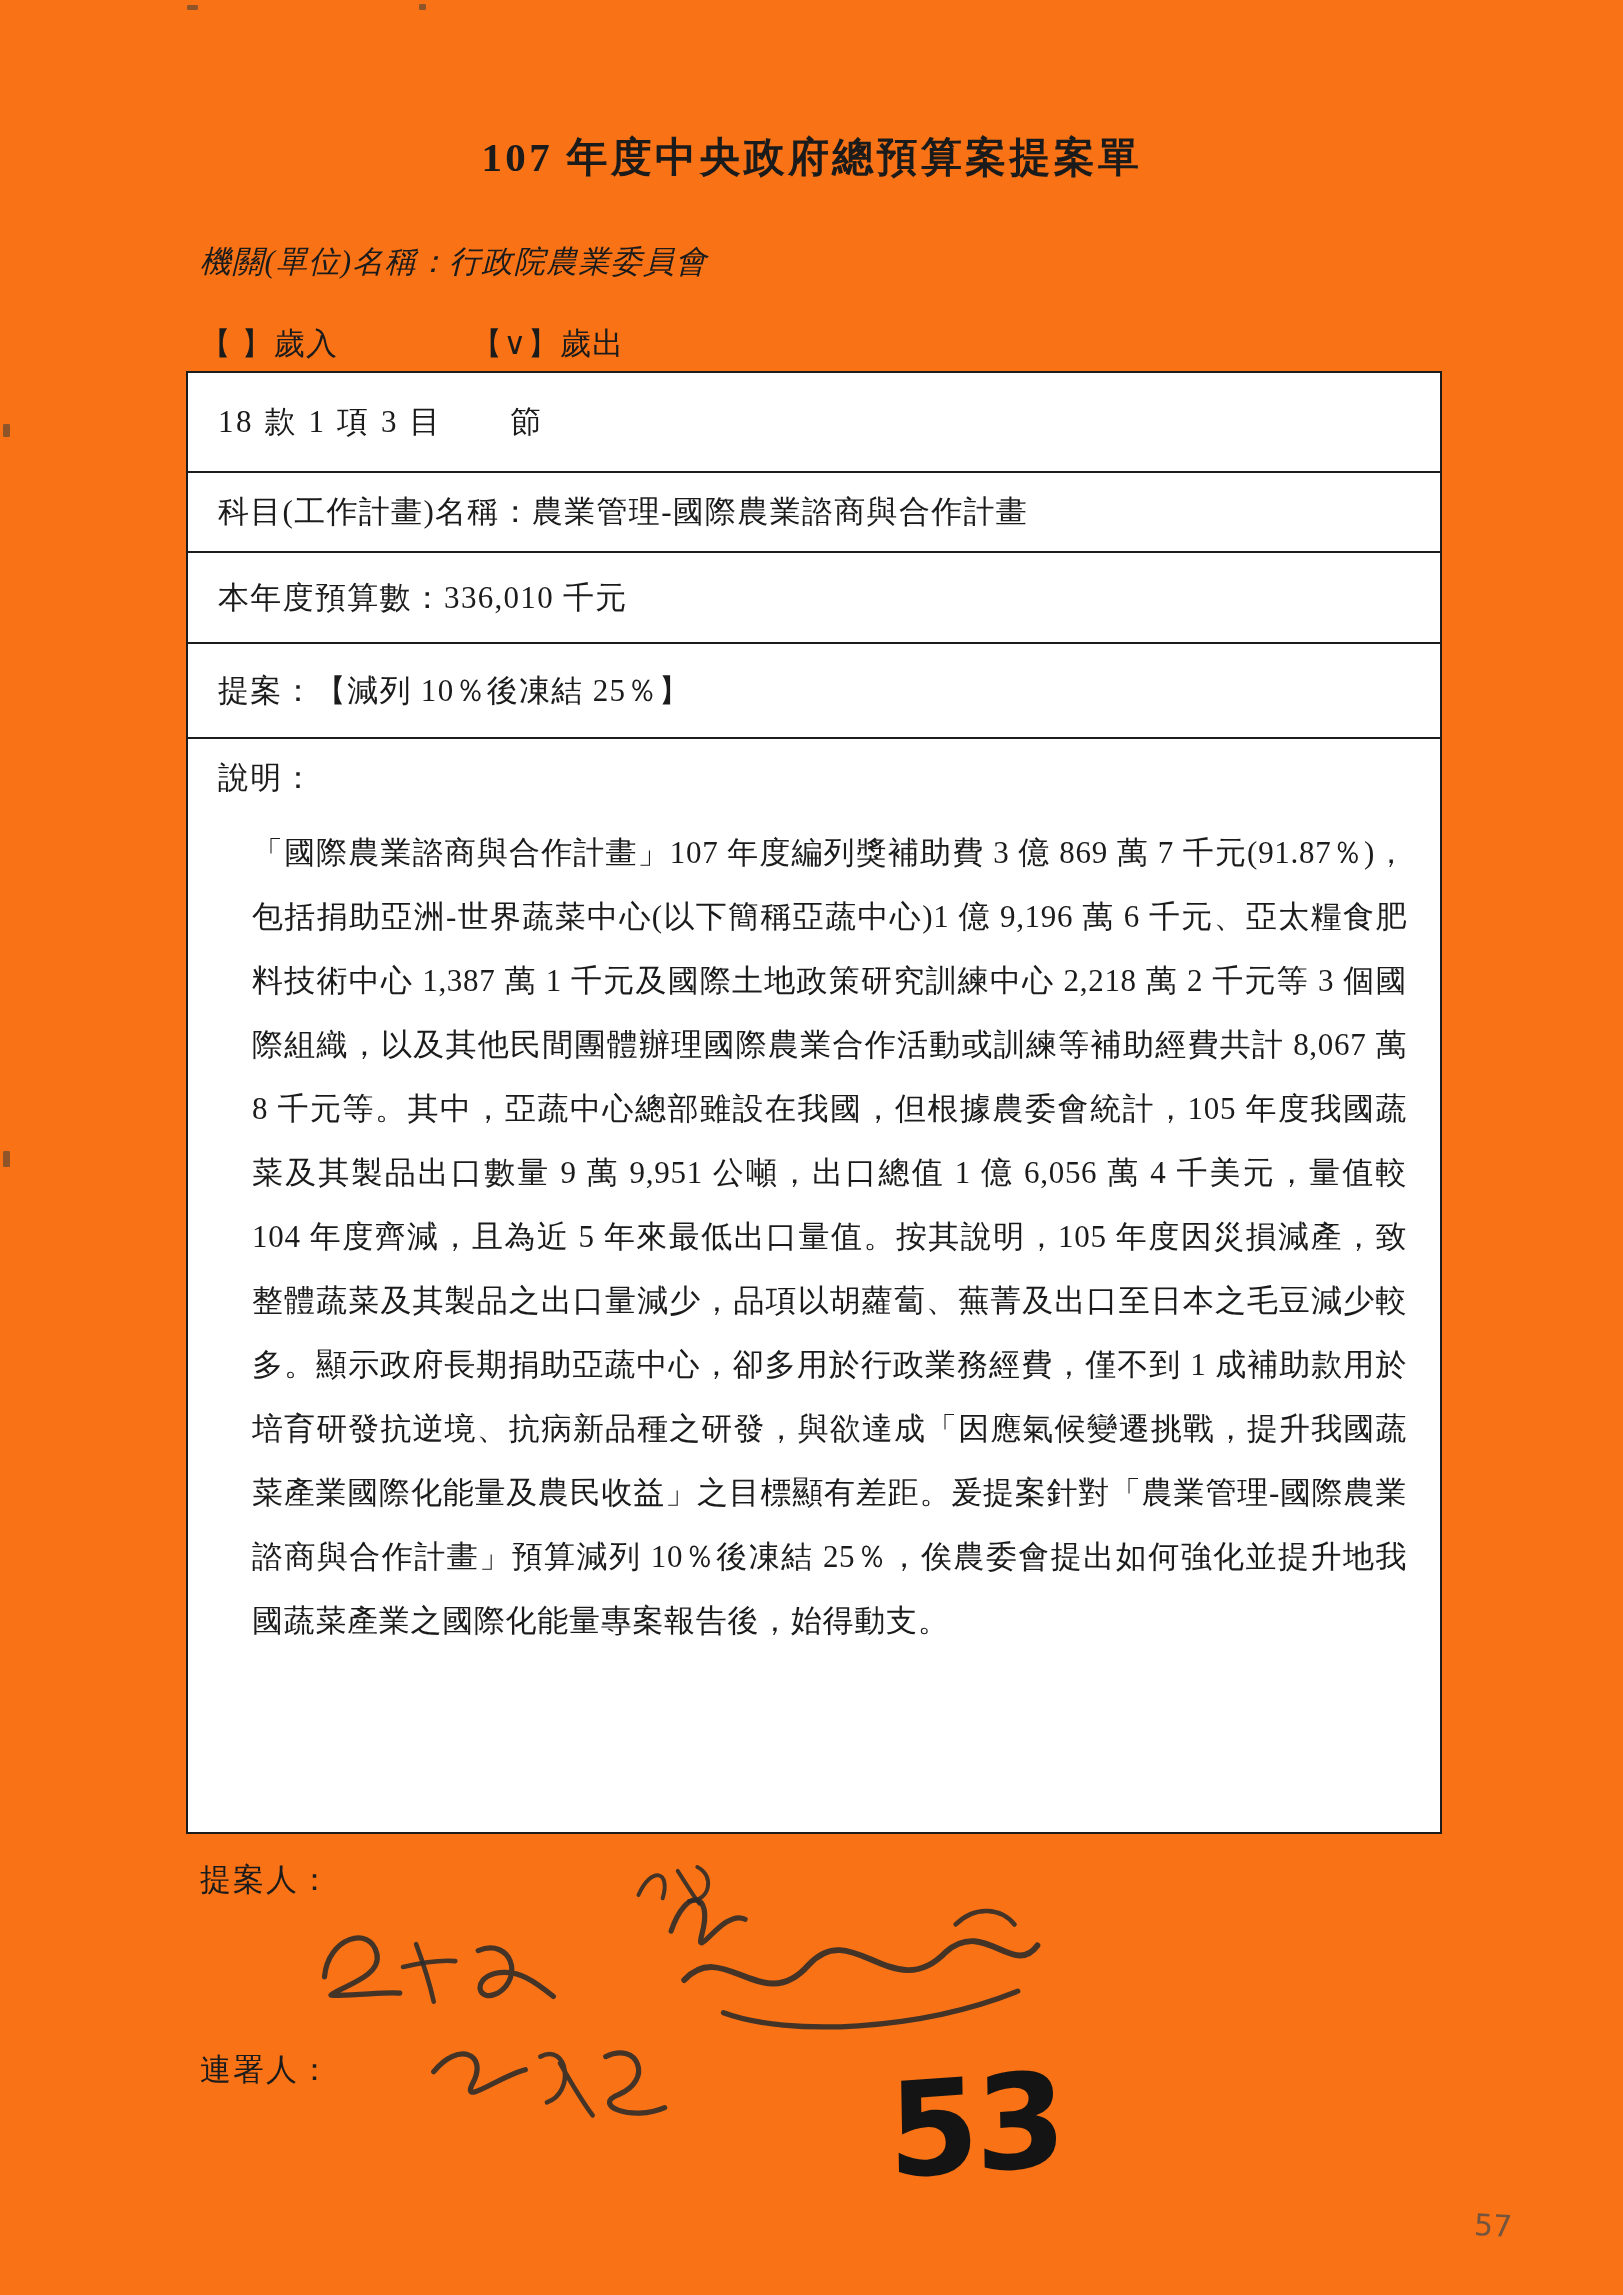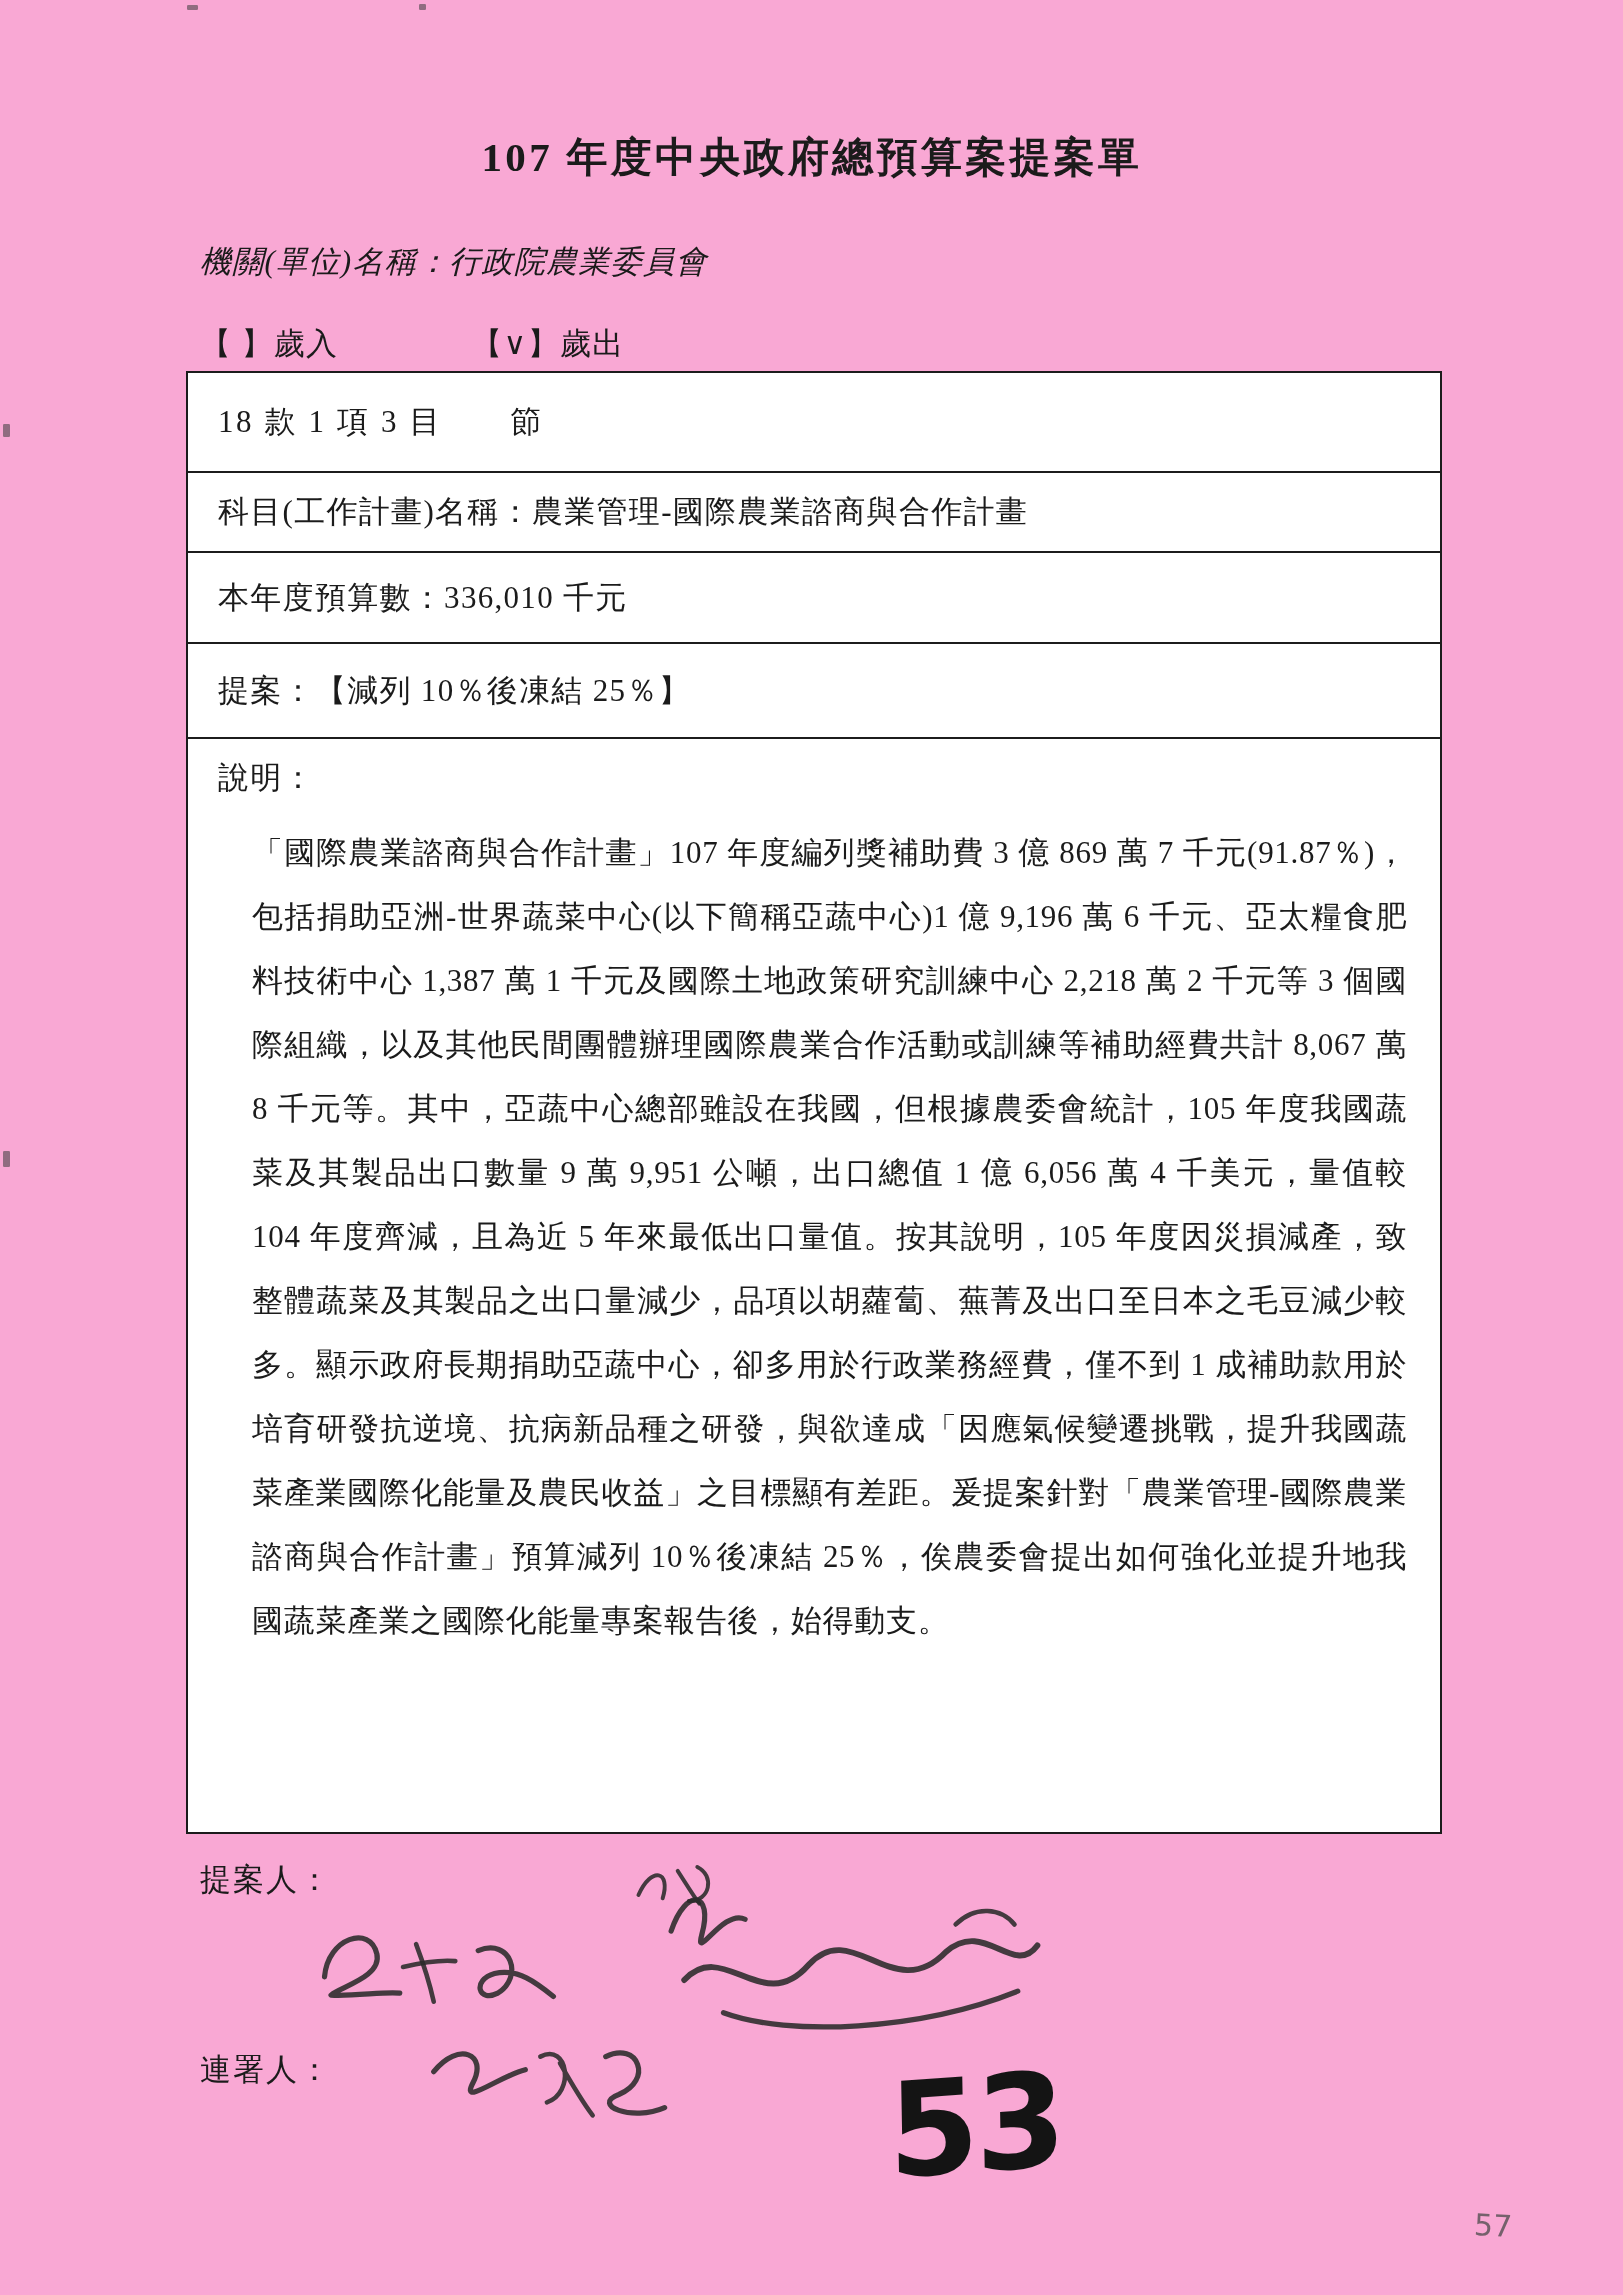--- a/index.html
+++ b/index.html
@@ -2,21 +2,21 @@
 <html style="font-size:10.5px"><head>
 <meta charset="utf-8">
 <style>
   * { margin:0; padding:0; box-sizing:border-box; }
   html, body { background:#ffffff; }
   body {
     width:1624px; height:2295px; position:relative; overflow:hidden;
     font-family:"Liberation Serif","DejaVu Serif",serif;
     color:#1b1b1b;
   }
-  .page { position:absolute; inset:0; background:#f9a8d4; }
+  .page { position:absolute; inset:0; background:#f97316; }
 
   .title {
     position:absolute; top:130px; left:0; width:100%;
     text-align:center; font-size:41px; font-weight:700; letter-spacing:3.3px;
   }
 
   .agency-line { position:absolute; left:200px; top:241px; font-size:31px; letter-spacing:1.3px;font-style:italic; }
 
   .checkbox-line { position:absolute; left:200px; top:323px; font-size:31px; letter-spacing:1.3px; }
   .cb-expenditure { margin-left:124px; }

